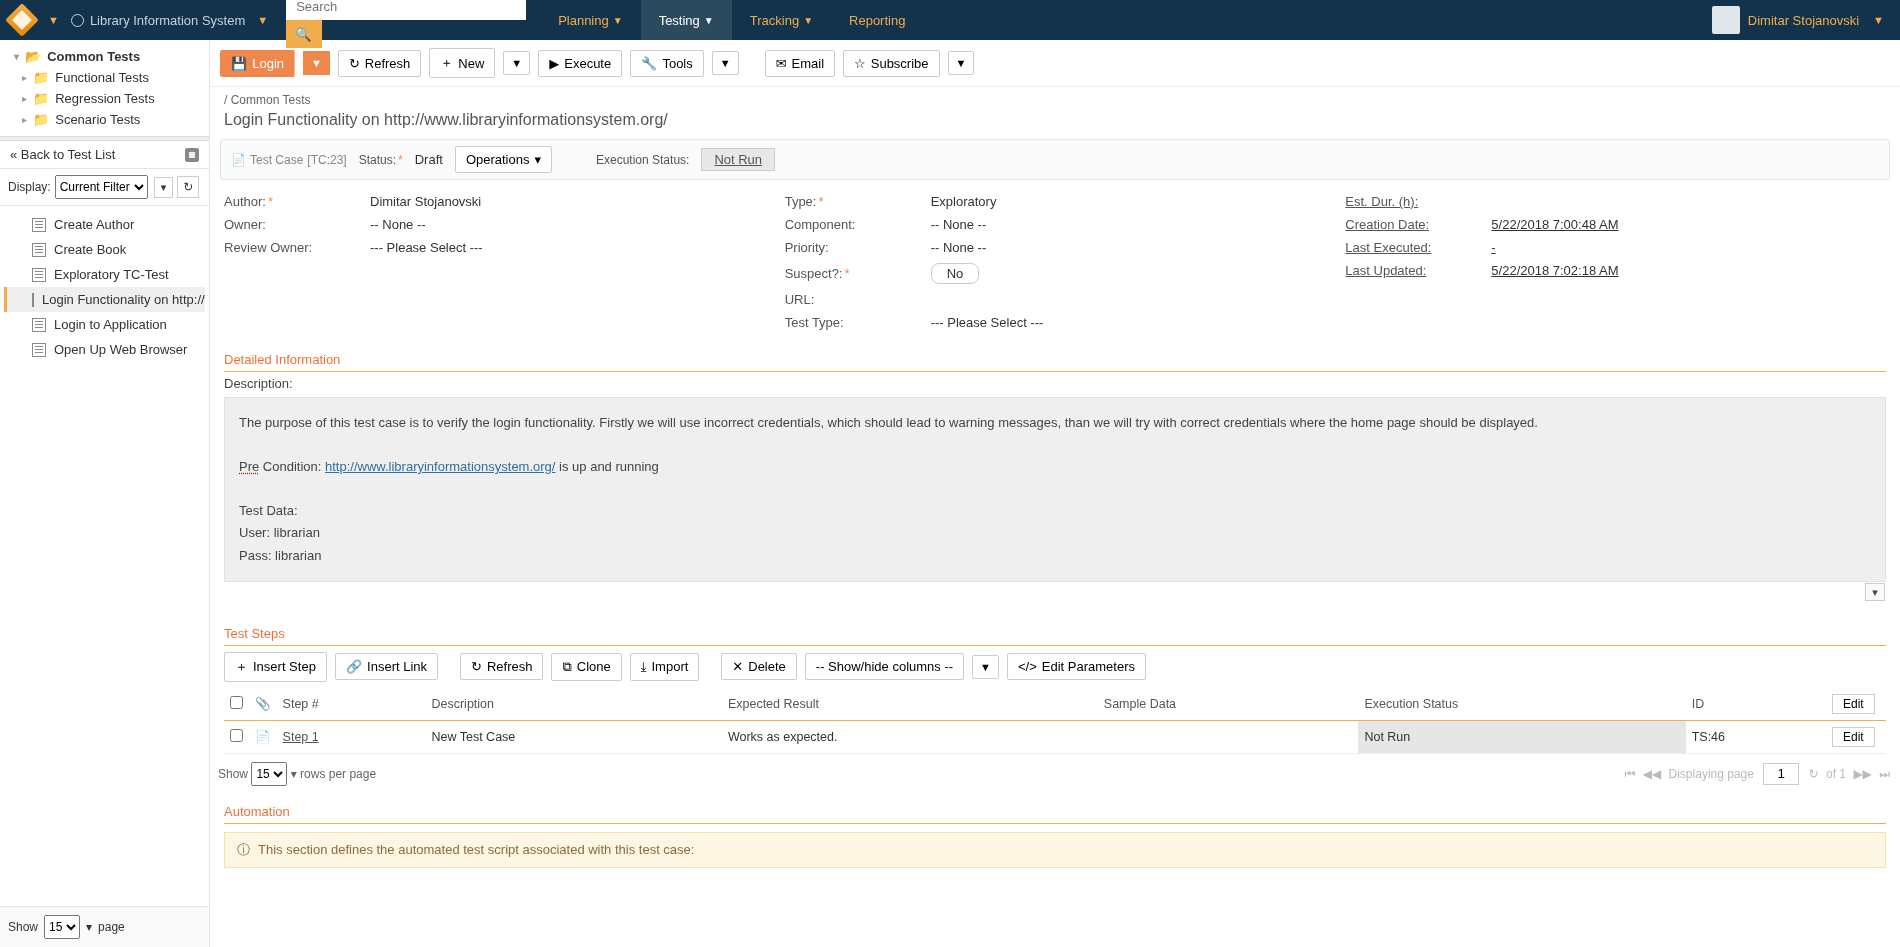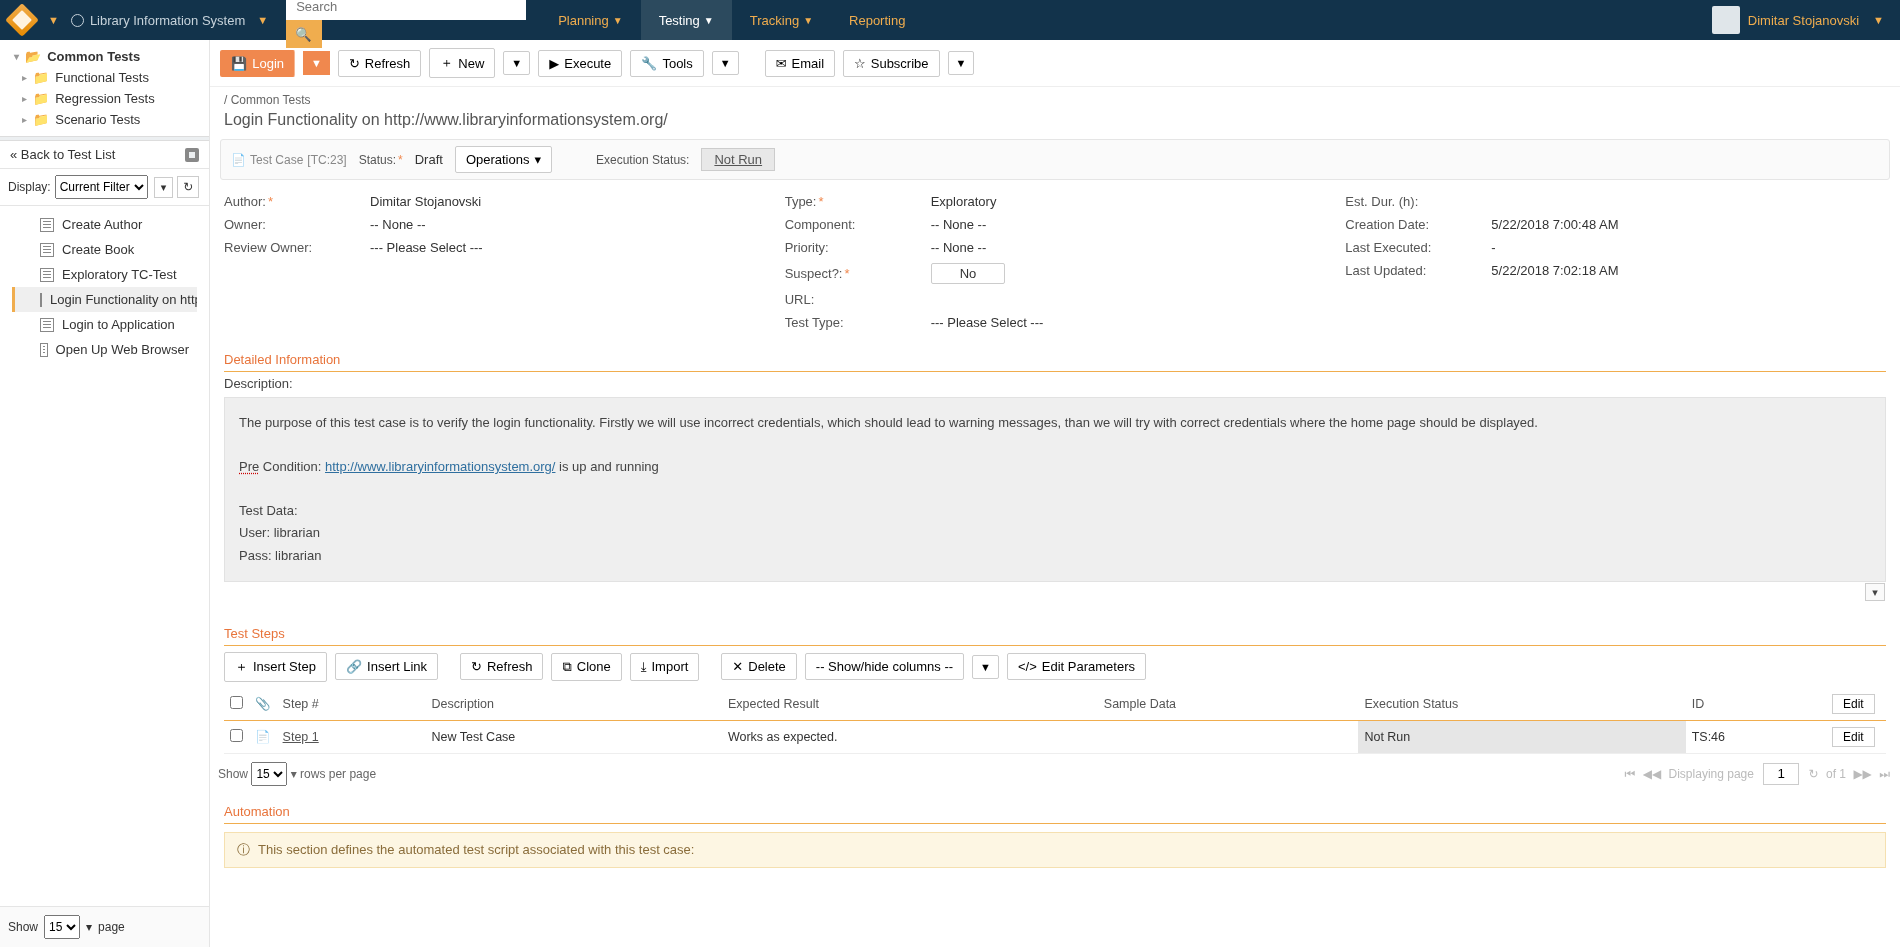--- a/index.html
+++ b/index.html
@@ -31,21 +31,21 @@
 .tree .node .fold{ color:#f0ad4e; }
 .tree .node .tri{ color:#999; font-size:10px; }
 .sidebar-divider{ background:#eceff1; height:5px; border-top:1px solid #ddd; border-bottom:1px solid #ddd; }
 .backbar{ display:flex; align-items:center; justify-content:space-between; padding:6px 10px; border-bottom:1px solid #e5e5e5; cursor:pointer; }
 .backbar .sq{ width:14px;height:14px;background:#888;border-radius:2px;position:relative; }
 .backbar .sq::after{content:"";position:absolute;inset:4px;background:#eceff1;}
 .displaybar{ display:flex; align-items:center; gap:4px; padding:6px 8px; border-bottom:1px solid #e5e5e5; font-size:12px; }
 .displaybar select{ font-size:12px; height:24px; }
 .displaybar .drop{ border:1px solid #ccc; padding:3px 6px; font-size:11px; margin-left:2px; cursor:pointer; }
 .displaybar .refresh{ border:1px solid #ccc; padding:3px 5px; font-size:12px; cursor:pointer; }
-.tc-list{ padding:6px 12px; flex:1; overflow:auto; }
+.tc-list{ padding:6px 4px; flex:1; overflow:auto; }
 .tc-list .item{ display:flex; align-items:center; gap:8px; padding:5px 8px 5px 28px; cursor:pointer; white-space:nowrap; overflow:hidden; text-overflow:ellipsis; }
 .tc-list .item.active{ background:#efefef; border-left:3px solid #f0ad4e; padding-left:25px; }
 .tc-list .icon-tc{ width:14px; height:14px; display:inline-block; background:#fff; border:1px solid #888; position:relative; }
 .tc-list .icon-tc::after{ content:""; position:absolute; top:2px; left:2px; right:2px; bottom:2px; background: repeating-linear-gradient(to bottom,#888 0 1px, transparent 1px 3px); }
 .sidebar-footer{ border-top:1px solid #e5e5e5; padding:8px; display:flex; align-items:center; gap:6px; font-size:12px; background:#fafafa; }
 .sidebar-footer select{ height:24px; font-size:12px; }
 
 .main{ flex:1; overflow:auto; padding:0 0 40px 0; }
 .toolbar{ display:flex; align-items:center; gap:8px; padding:8px 10px; border-bottom:1px solid #eee; flex-wrap:wrap; }
 .btn{ border:1px solid #ccc; background:#fff; padding:5px 10px; font-size:13px; cursor:pointer; border-radius:2px; display:inline-flex; align-items:center; gap:5px; }
@@ -59,21 +59,21 @@
 .statusbar .label{ color:#555; font-size:12px; }
 .statusbar .req::after{ content:"*"; color:#f0884e; margin-left:2px; }
 .status-pill{ background:#e8e8e8; border:1px solid #ccc; padding:3px 12px; text-decoration:underline; color:#555; }
 .tc-chip{ color:#888; font-size:12px; display:flex; align-items:center; gap:4px; }
 
 .grid3{ display:grid; grid-template-columns: 1fr 1fr 1fr; gap:0 20px; padding:0 14px; }
 .kv{ display:grid; grid-template-columns: 140px 1fr; gap:4px 6px; padding:4px 0; align-items:center; }
 .kv .k{ color:#555; font-size:13px; }
 .kv .v{ color:#333; font-size:13px; }
 .kv .k.req::after{ content:"*"; color:#f0884e; margin-left:2px; }
-.badge-no{ border:1px solid #ccc; padding:2px 28px; border-radius:2px; font-size:13px; display:inline-block; background:#fff; }
+.badge-no{ border:1px solid #ccc; padding:2px 15px; border-radius:8px; font-size:13px; display:inline-block; background:#fff; }
 
 .section-head{ color:#e8743b; margin:18px 14px 4px; font-size:13px; border-bottom:1px solid #f0ad4e; padding-bottom:4px; }
 .desc-wrap{ margin:0 14px; }
 .desc-label{ font-size:13px; color:#444; margin-bottom:6px; }
 .desc-box{ background:#efefef; border:1px solid #e2e2e2; padding:14px; font-size:13px; line-height:1.7; color:#444; position:relative; }
 .desc-box a{ color:#2f6f9f; text-decoration:underline; }
 .desc-box .pre{ text-decoration:underline dotted #cc0000; text-underline-offset:2px; }
 .desc-box .expand{ position:absolute; right:0; bottom:-20px; width:20px; height:18px; border:1px solid #ccc; background:#fafafa; text-align:center; font-size:11px; line-height:16px; cursor:pointer; }
 
 .step-tools{ margin:6px 14px; display:flex; gap:8px; align-items:center; flex-wrap:wrap; }
@@ -82,21 +82,21 @@
 th{ text-align:left; padding:6px; color:#555; border-bottom:1px solid #f0ad4e; background:#fff; font-weight:500; }
 td{ padding:6px; border-bottom:1px solid #eee; }
 tr.data-row td.exec{ background:#e6e6e6; }
 .edit-btn{ border:1px solid #ccc; padding:2px 10px; font-size:12px; cursor:pointer; background:#fff; }
 .pager{ display:flex; align-items:center; justify-content:space-between; margin:8px 8px; font-size:12px; color:#666; }
 .pager select{ height:24px; font-size:12px; }
 .pager .icons span{ color:#bbb; cursor:pointer; margin:0 2px; }
 .pager input{ width:36px; text-align:center; border:1px solid #ccc; height:22px; margin:0 4px; }
 
 .automation-banner{ margin:8px 14px 0; background:#fdf6e3; border:1px solid #f5e0b0; padding:8px 12px; color:#8a6d3b; font-size:13px; display:flex; gap:8px; align-items:center; }
-.muted{ color:#999; }
+.muted{ color:#999;text-decoration:underline; }
 </style>
 </head>
 <body>
 
 <div class="topbar">
   <div class="logo-wrap">
     <div class="logo"></div>
     <span class="chev">▼</span>
   </div>
   <div class="product-select">

